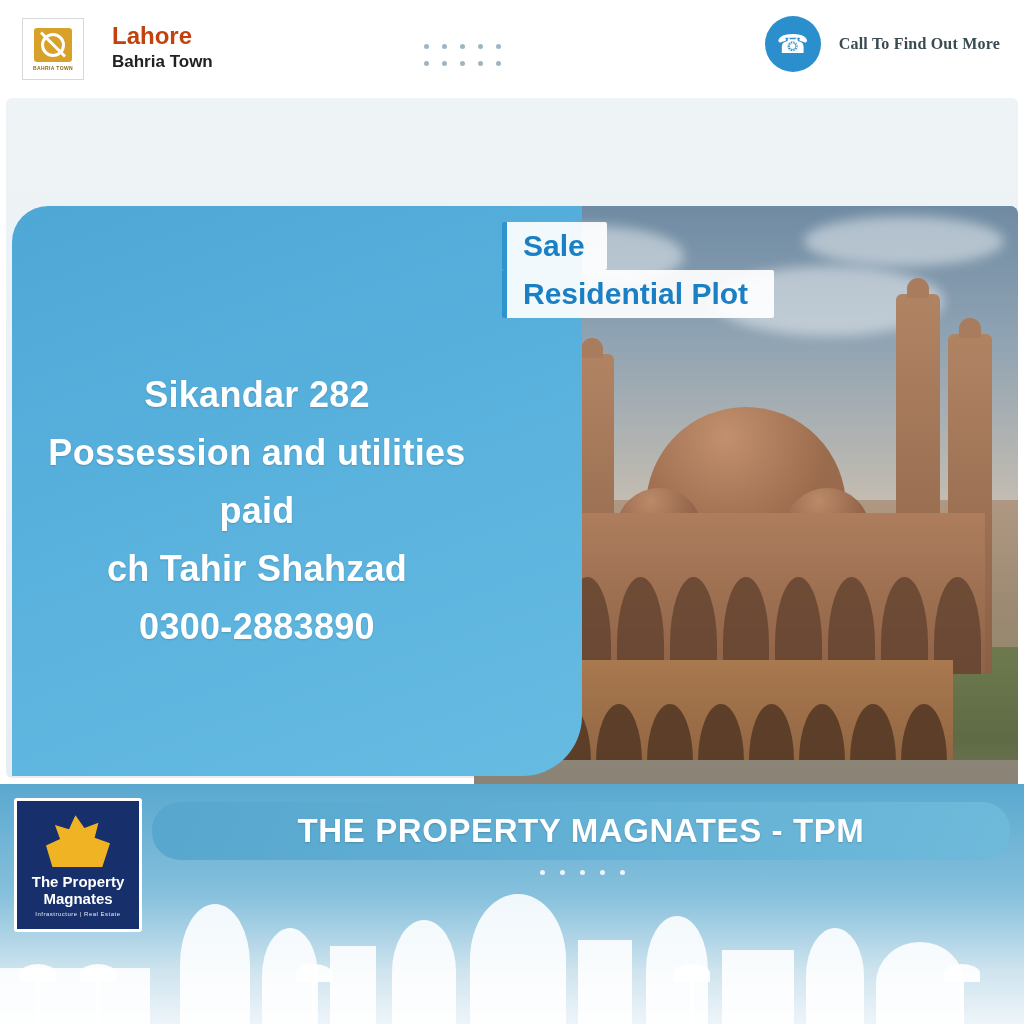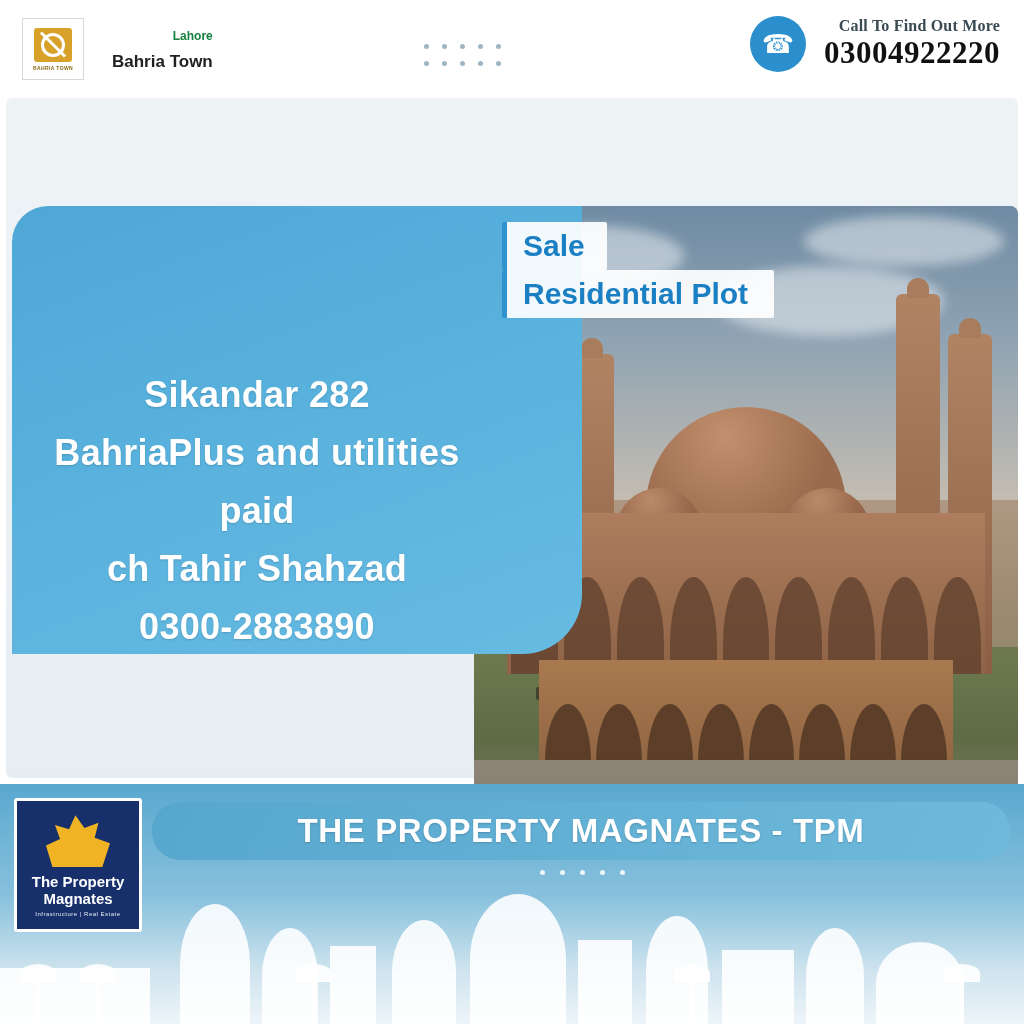--- a/index.html
+++ b/index.html
@@ -53,23 +53,22 @@
   }
   .logo-caption {
     font-size: 5px; letter-spacing: .4px;
     color: #8a6a14; margin-top: 3px; font-weight: bold;
   }
   .header-titles {
     margin-left: 28px;
     display: flex; flex-direction: column; justify-content: center;
   }
   .header-city {
-    color: #15803d; font-size: 12px; font-weight: bold;
+    color: #c2410c; font-size: 24px; font-weight: bold;
     line-height: 26px;
-    text-align: right;
   }
   .header-society {
     color: #222; font-size: 17px; font-weight: bold;
     line-height: 26px;
   }
   .header-dots {
     position: absolute; left: 424px; top: 44px;
     width: 100px;
   }
   .dot-grid { display: grid; grid-template-columns: repeat(5, 18px); row-gap: 12px; }
@@ -188,21 +187,21 @@
   .car {
     position: absolute; bottom: 10px;
     width: 66px; height: 26px;
     background: #e4e6e8; border-radius: 6px;
     box-shadow: inset 0 -7px 0 rgba(0,0,0,.12);
   }
 
   
   .blue-panel {
     position: absolute; top: 108px; left: 6px;
-    width: 570px; height: 448px;
+    width: 570px; height: 570px;
     background: linear-gradient(160deg,#4fa7d6 0%, #57b0dc 40%, #66bbe2 100%);
     border-radius: 36px 0 60px 0;
   }
   .blue-text {
     position: absolute; top: 160px; left: 30px;
     width: 430px;
     text-align: center;
     color: #ffffff;
     font-weight: bold;
     font-size: 36px;
@@ -333,21 +332,20 @@
           <div class="dot"></div>
           <div class="dot"></div>
           <div class="dot"></div>
       </div>
     </div>
 
     <div class="header-right">
       <div class="phone-circle">☎</div>
       <div class="call-text">
         <div class="call-label">Call To Find Out More</div>
-        <div class="call-number">03004922220</div>
       </div>
     </div>
   </div>
 
   <div class="main-card">
 
     <div class="photo">
       <div class="sky"></div>
       <div class="cloud" style="top:20px;left:30px;width:180px;height:60px;"></div>
       <div class="cloud" style="top:60px;left:240px;width:230px;height:70px;"></div>
@@ -404,21 +402,21 @@
 
       <div class="plaza"></div>
       <div class="car" style="left:150px;"></div>
       <div class="car" style="left:236px;"></div>
       <div class="car" style="left:330px;"></div>
     </div>
 
     <div class="blue-panel">
       <div class="blue-text">
         <div class="line">Sikandar 282</div>
-        <div class="line wrap">BahriaPlus and utilities paid</div>
+        <div class="line wrap">Possession and utilities paid</div>
         <div class="line">ch Tahir Shahzad</div>
         <div class="line">0300-2883890</div>
       </div>
     </div>
 
     <div class="panel-dots">
       <div class="dot-grid">
         <div class="dot"></div>
           <div class="dot"></div>
           <div class="dot"></div>

